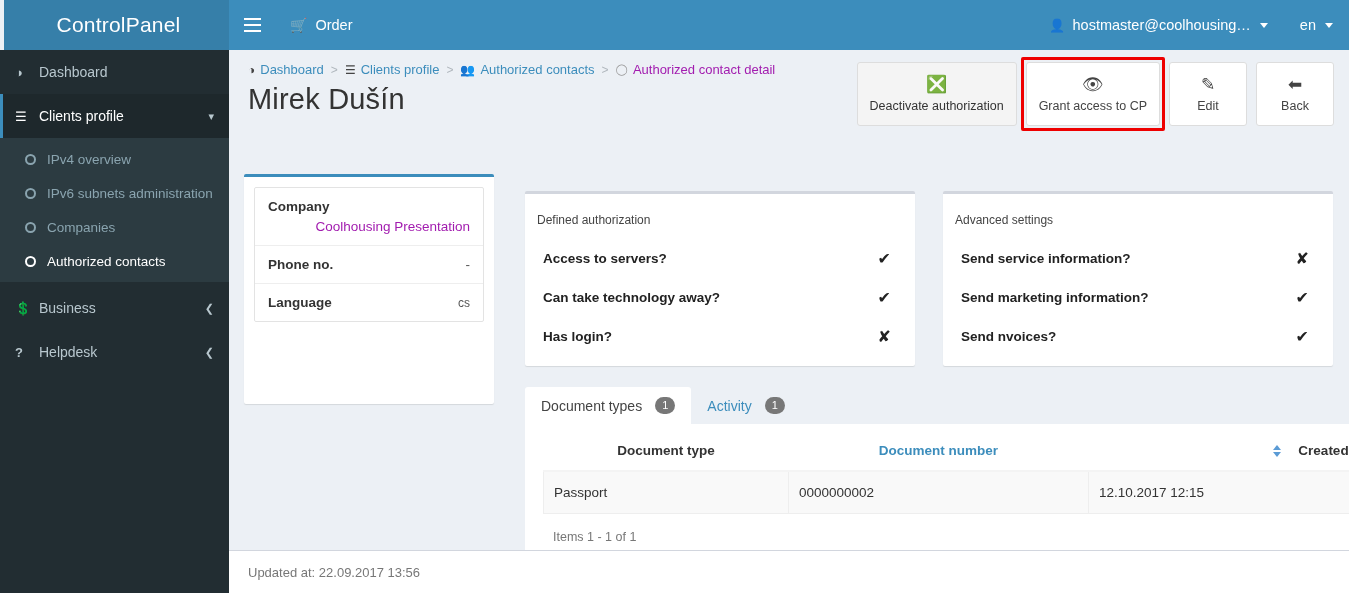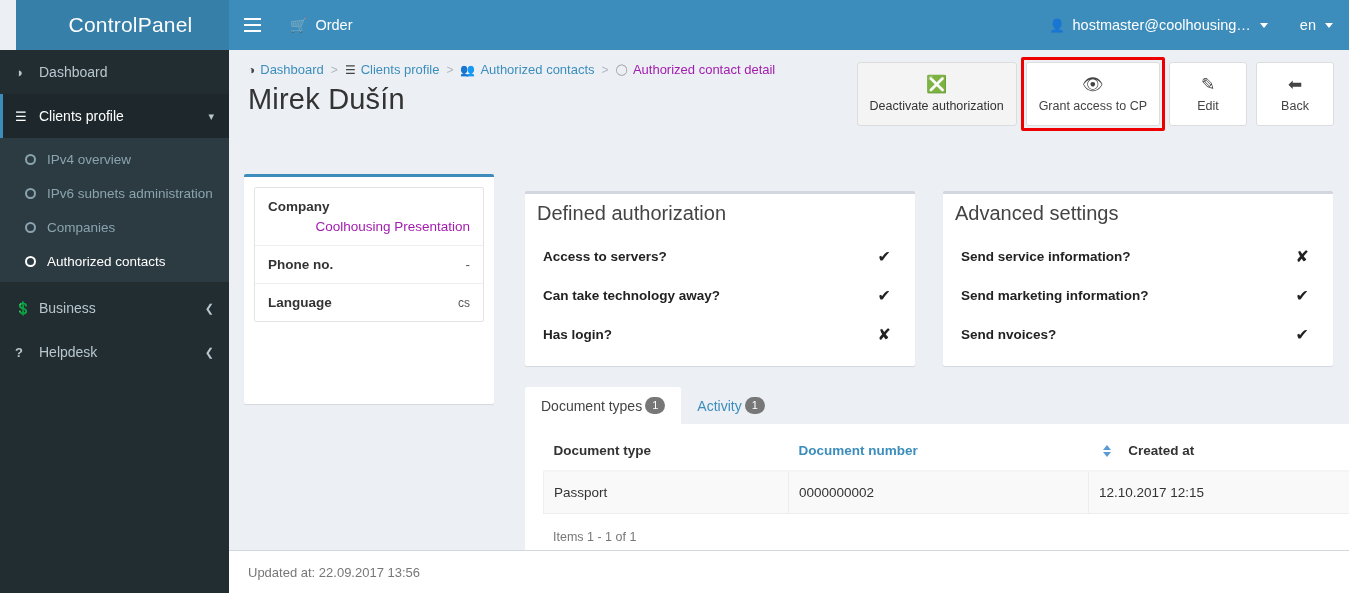--- a/index.html
+++ b/index.html
@@ -6,21 +6,21 @@
   html, body {
     width: 1349px; height: 593px;
     font-family: "Liberation Sans", sans-serif;
     background: #ecf0f5;
     overflow: hidden;
   }
   .app { position: relative; width: 1349px; height: 593px; }
 
   
   .logo {
-    position: absolute; left: 16px; top: 0; width: 229px; height: 50px;
+    position: absolute; left: 4px; top: 0; width: 229px; height: 50px;
     background: #367fa9; color: #fff;
     display: flex; align-items: center; justify-content: center;
     font-size: 21px; font-weight: 400; letter-spacing: .2px;
   }
   .navbar {
     position: absolute; left: 229px; top: 0; right: 0; height: 50px;
     background: #3c8dbc; display: flex; align-items: center;
   }
   .burger {
     width: 46px; height: 50px; display: flex; flex-direction: column;
@@ -131,51 +131,51 @@
   .info-row .v { color: #555; text-align: right; }
   .info-row .v.link { color: #a21caf; cursor: pointer; }
   .info-row.stack { display: block; }
   .info-row.stack .v { display: block; margin-top: 5px; }
 
   
   .box {
     position: absolute; background: #fff; border-top: 3px solid #d2d6de;
     border-radius: 2px; box-shadow: 0 1px 1px rgba(0,0,0,.1);
   }
-  .box-head { padding: 8px 12px 4px 12px; font-size: 20px; color: #444; }
+  .box-head { padding: 19px 12px 4px 12px; font-size: 12px; color: #444; }
   .box-body { padding: 8px 12px 12px 12px; }
   .qrow {
     display: flex; align-items: center; justify-content: space-between;
     padding: 10px 12px 10px 6px; font-size: 13.5px;
   }
   .qrow .q { font-weight: bold; color: #222; }
   .qrow .a { font-size: 16px; color: #222; }
 
   
   .tabbox {
     position: absolute; left: 296px; top: 337px; width: 1038px; height: 193px;
   }
   .tabs { display: flex; height: 38px; border-bottom: 1px solid #fff; }
   .tab {
-    display: flex; align-items: center; gap: 3px; padding: 0 16px;
+    display: flex; align-items: center; gap: 13px; padding: 0 16px;
     font-size: 14px; color: #3c8dbc; background: #ecf0f5; cursor: pointer;
     border-radius: 3px 3px 0 0;
   }
   .tab.act { background: #fff; color: #444; }
   .badge {
     background: #777; color: #fff; border-radius: 9px; font-size: 11px;
     padding: 1px 7px; line-height: 15px; min-width: 19px; text-align: center;
   }
   .tab-pane {
     background: #fff; height: 155px; padding: 18px 18px 0 18px;
     border-radius: 0 3px 3px 3px;
   }
   table.dt { width: 100%; border-collapse: collapse; font-size: 13.5px; }
   table.dt th {
-    text-align: left; padding: 0 10px 12px 10px; font-weight: bold;
+    text-align: center; padding: 0 10px 12px 10px; font-weight: bold;
     color: #333; border-bottom: 2px solid #f4f4f4;
   }
   table.dt th.link-h { color: #3c8dbc; cursor: pointer; }
   table.dt td {
     padding: 13px 10px; background: #f9f9f9; border: 1px solid #eee;
     color: #333;
   }
   .sortico {
     display: inline-flex; flex-direction: column; gap: 2px;
     vertical-align: middle; margin-left: 4px; cursor: pointer;

